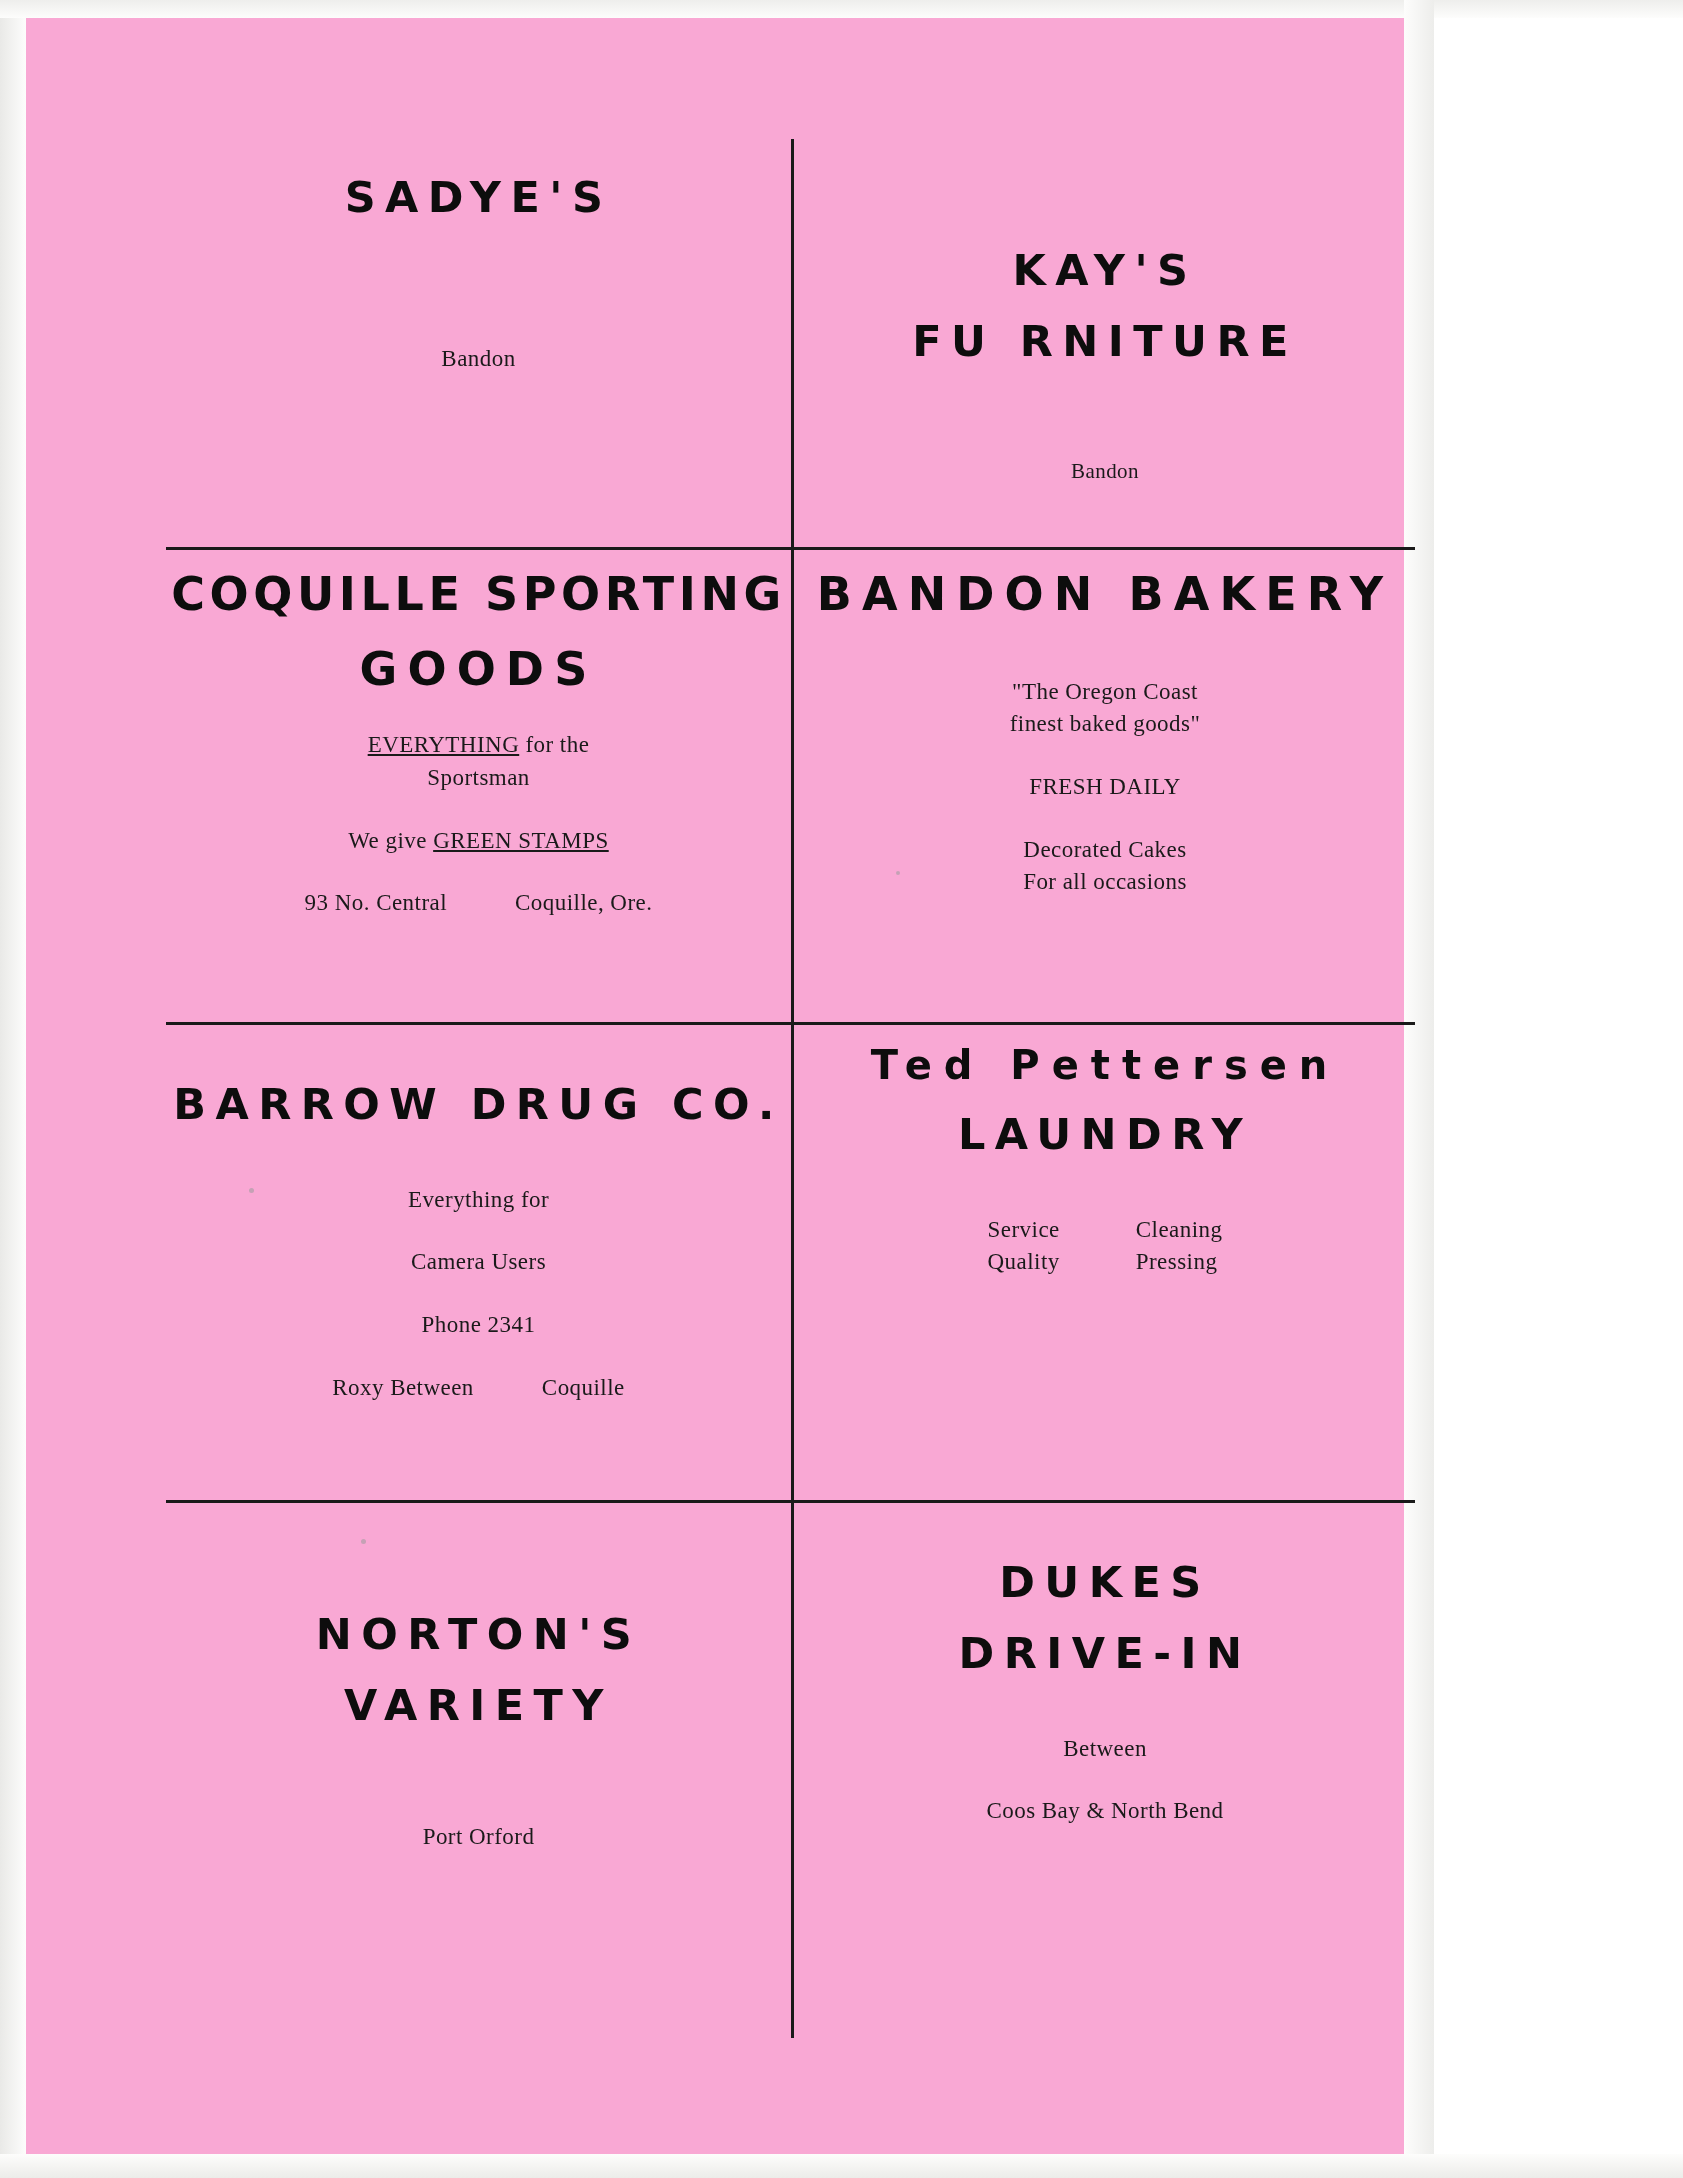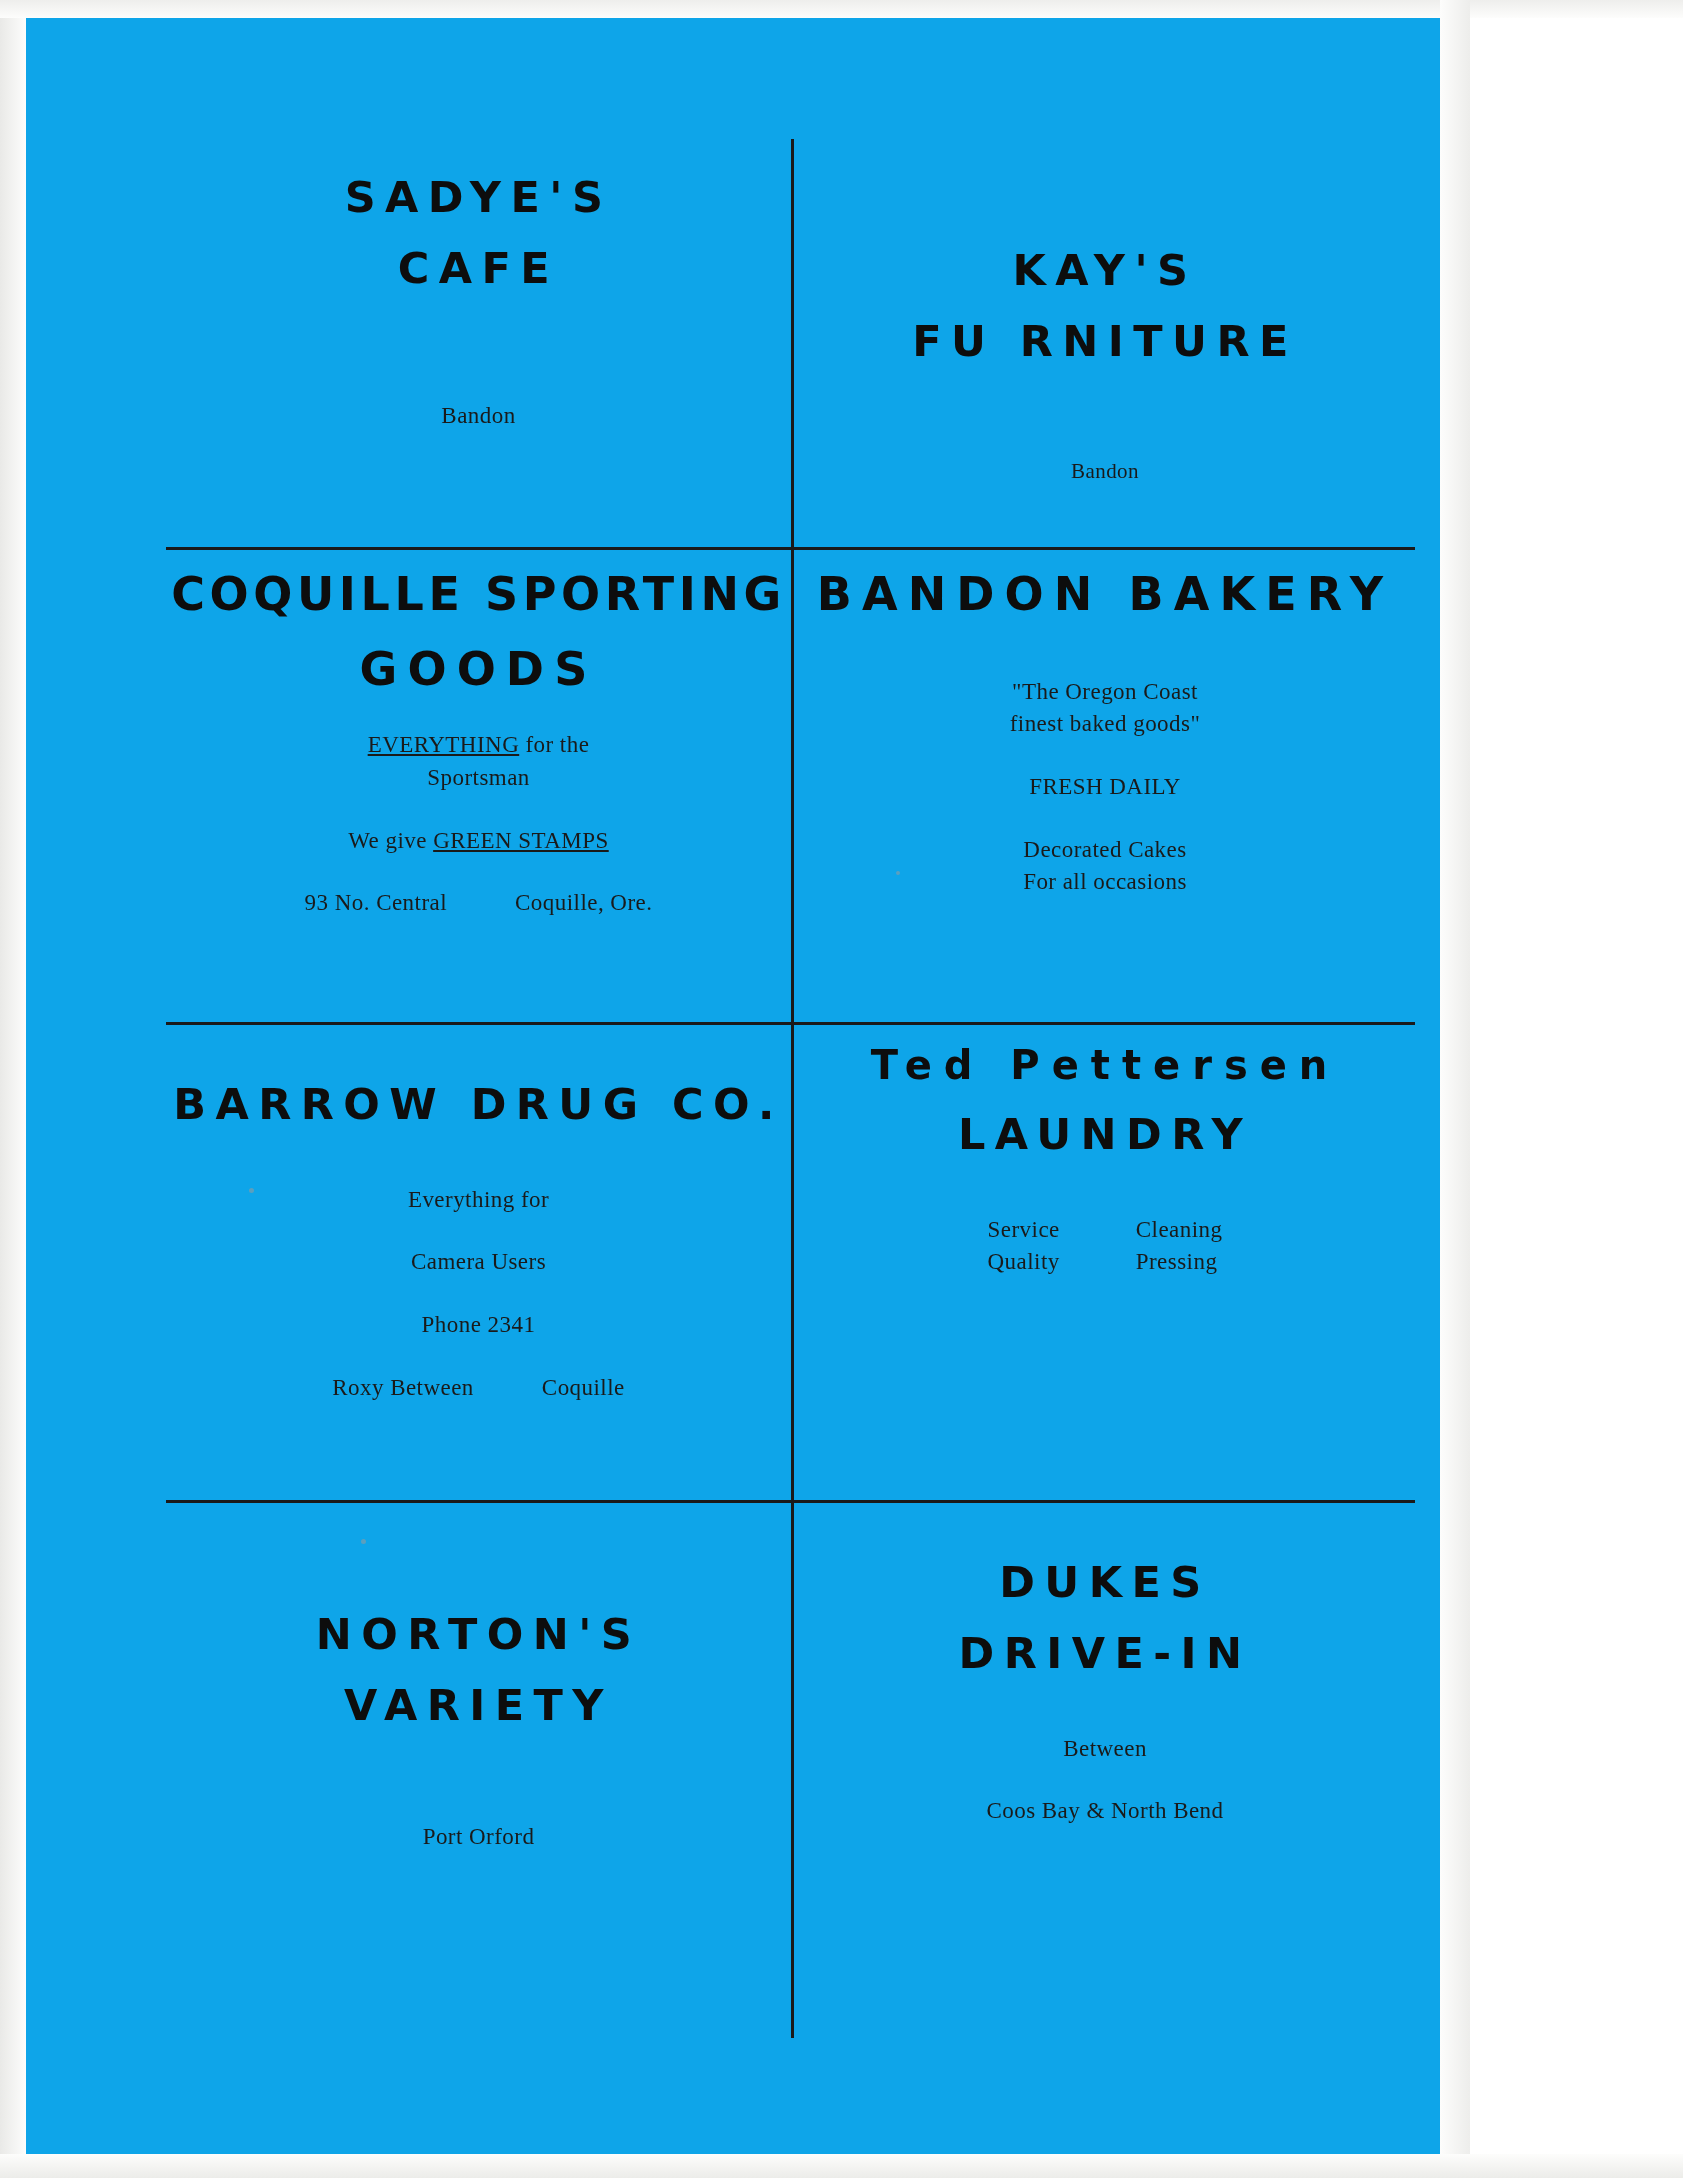--- a/index.html
+++ b/index.html
@@ -14,22 +14,21 @@
     color: #111111;
     position: relative;
     overflow: hidden;
   }
 
   
   .page {
     position: absolute;
     left: 0; top: 0;
     width: 1434px; height: 2178px;
-    background: #0ea5e9;
-    padding-left: 36px;
+    background: #f9a8d4;
   }
 
   
   .scan-edge-left {
     position: absolute;
     left: 0; top: 0;
     width: 26px; height: 2178px;
     background: linear-gradient(to right, #e9e9e7, #fdfdfc);
   }
   .scan-edge-top {
@@ -171,21 +170,20 @@
 
     <div class="v-divider"></div>
     <div class="h-rule r1"></div>
     <div class="h-rule r2"></div>
     <div class="h-rule r3"></div>
 
     <div class="cell col-l row-1">
       <div class="gap-md"></div>
       <div class="headline h-lg wide">SADYE'S</div>
       <div class="gap-sm"></div>
-      <div class="headline h-lg wide">CAFE</div>
       <div class="gap-xl"></div>
       <div class="gap-md"></div>
       <div class="body-line">Bandon</div>
     </div>
 
     <div class="cell col-r row-1">
       <div class="gap-xl"></div>
       <div class="gap-md"></div>
       <div class="headline h-lg wide">KAY'S</div>
       <div class="gap-sm"></div>

